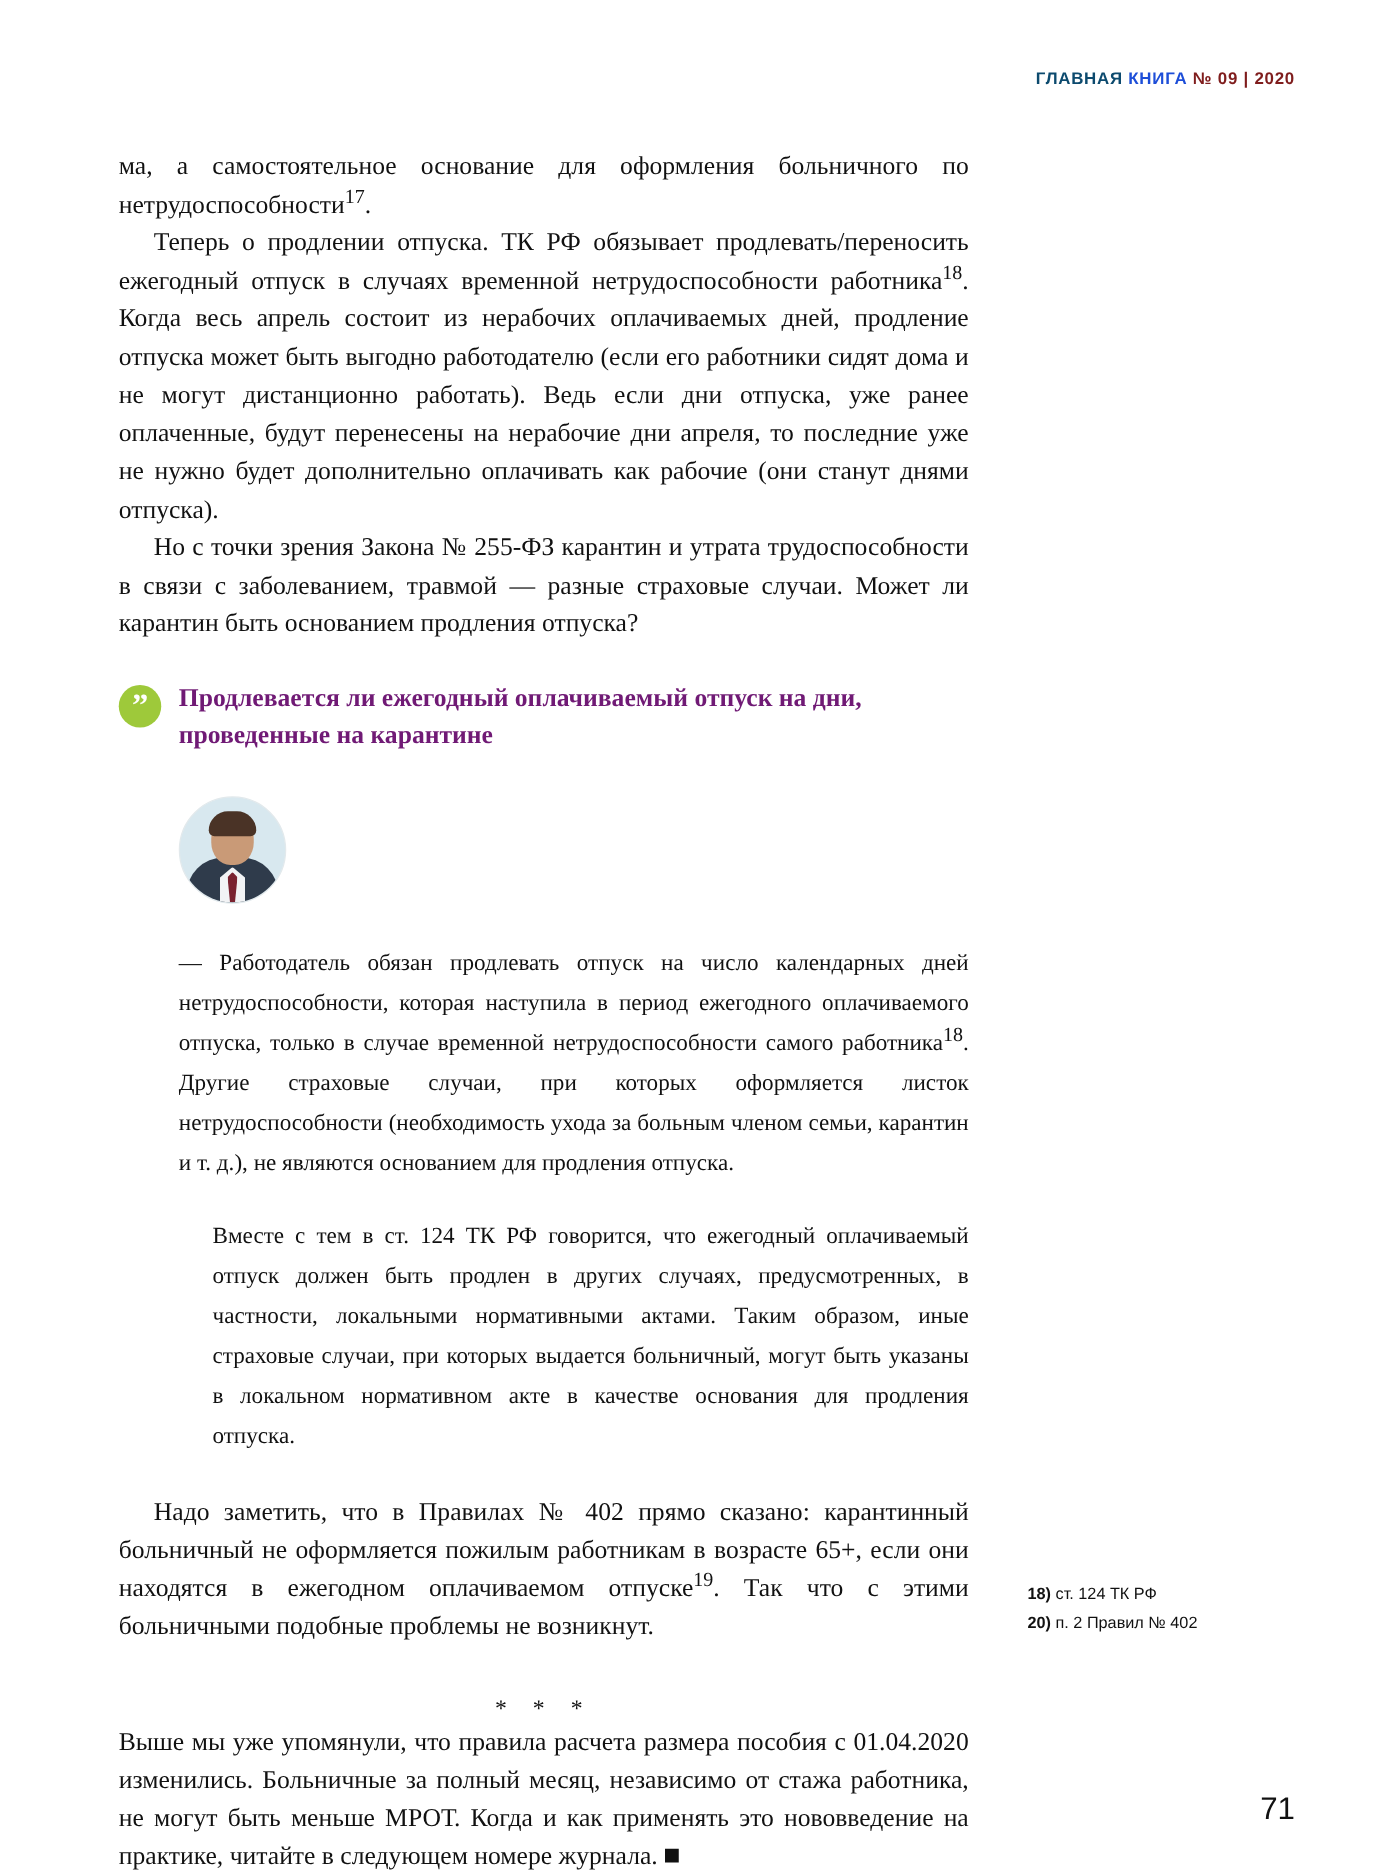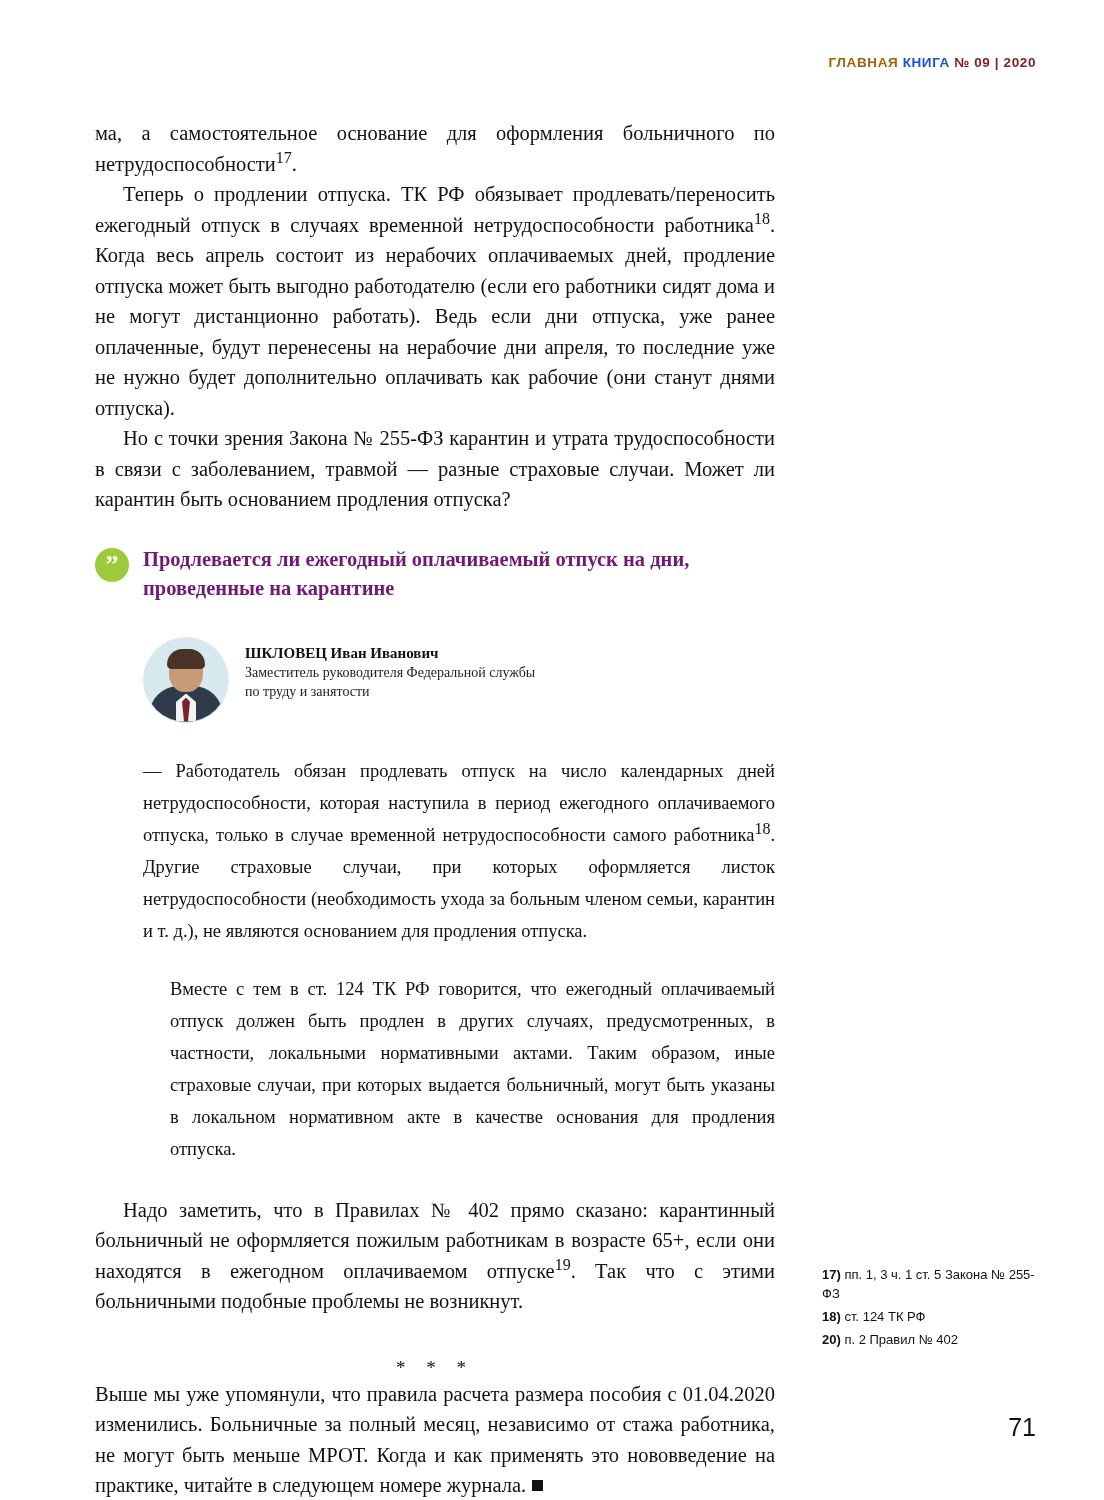--- a/index.html
+++ b/index.html
@@ -20,21 +20,21 @@
   .page-header {
     position: absolute;
     top: 55px;
     right: 68px;
     font-family: "Liberation Sans", sans-serif;
     font-size: 13.5px;
     font-weight: bold;
     letter-spacing: 0.6px;
     white-space: nowrap;
   }
-  .page-header .hdr-main { color: #a16207; padding-left: 44px; }
+  .page-header .hdr-main { color: #0c4a6e; padding-left: 44px; }
   .page-header .hdr-accent { color: #1d4ed8; }
   .page-header .hdr-issue { color: #7f1d1d; font-weight: bold; }
 
   
   .main-col {
     position: absolute;
     left: 95px;
     top: 118px;
     width: 680px;
   }
@@ -209,21 +209,21 @@
     line-height: 19px;
     color: #111111;
   }
   .footnotes div { margin-bottom: 4px; }
   .footnotes b { font-weight: bold; }
 
   
   .page-number {
     position: absolute;
     right: 68px;
-    bottom: 58px;
+    bottom: 38px;
     font-family: "Liberation Sans", sans-serif;
     font-size: 25px;
     color: #111111;
   }
 </style>
 </head>
 <body>
 
 <div class="page-header">
   <span class="hdr-main">ГЛАВНАЯ</span>
@@ -245,39 +245,33 @@
   </div>
 
   <div class="expert">
     <div class="expert-photo">
       <div class="body"></div>
       <div class="shirt"></div>
       <div class="tie"></div>
       <div class="head"></div>
       <div class="hair"></div>
     </div>
-    <div class="expert-info">
-      <div class="expert-name">ШКЛОВЕЦ Иван Иванович</div>
-      <div class="expert-role">Заместитель руководителя Федеральной службы</div>
-      <div class="expert-role">по труду и занятости</div>
-    </div>
   </div>
 
   <div class="answer">
     <p><span>— Работодатель обязан продлевать отпуск на число календарных дней нетрудоспособности, которая наступила в период ежегодного оплачиваемого отпуска, только в случае временной нетрудоспособности самого работника</span><sup>18</sup><span>. Другие страховые случаи, при которых оформляется листок нетрудоспособности (необходимость ухода за больным членом семьи, карантин и т. д.), не являются основанием для продления отпуска.</span></p>
     <p>Вместе с тем в ст. 124 ТК РФ говорится, что ежегодный оплачиваемый отпуск должен быть продлен в других случаях, предусмотренных, в частности, локальными нормативными актами. Таким образом, иные страховые случаи, при которых выдается больничный, могут быть указаны в локальном нормативном акте в качестве основания для продления отпуска.</p>
   </div>
 
   <p class="body-par indent" style="margin-top:30px;"><span>Надо заметить, что в Правилах № 402 прямо сказано: карантинный больничный не оформляется пожилым работникам в возрасте 65+, если они находятся в ежегодном оплачиваемом отпуске</span><sup>19</sup><span>. Так что с этими больничными подобные проблемы не возникнут.</span></p>
 
   <div class="separator">* * *</div>
 
   <p class="body-par closing"><span>Выше мы уже упомянули, что правила расчета размера пособия с 01.04.2020 изменились. Больничные за полный месяц, независимо от стажа работника, не могут быть меньше МРОТ. Когда и как применять это нововведение на практике, читайте в следующем номере журнала.</span><span class="end-mark"></span></p>
 
 </div>
 
 <div class="footnotes">
-  <div><b>17)</b><span> пп. 1, 3 ч. 1 ст. 5 Закона № 255-ФЗ</span></div>
   <div><b>18)</b><span> ст. 124 ТК РФ</span></div>
   <div><b>20)</b><span> п. 2 Правил № 402</span></div>
 </div>
 
 <div class="page-number">71</div>
 
 </body></html>

